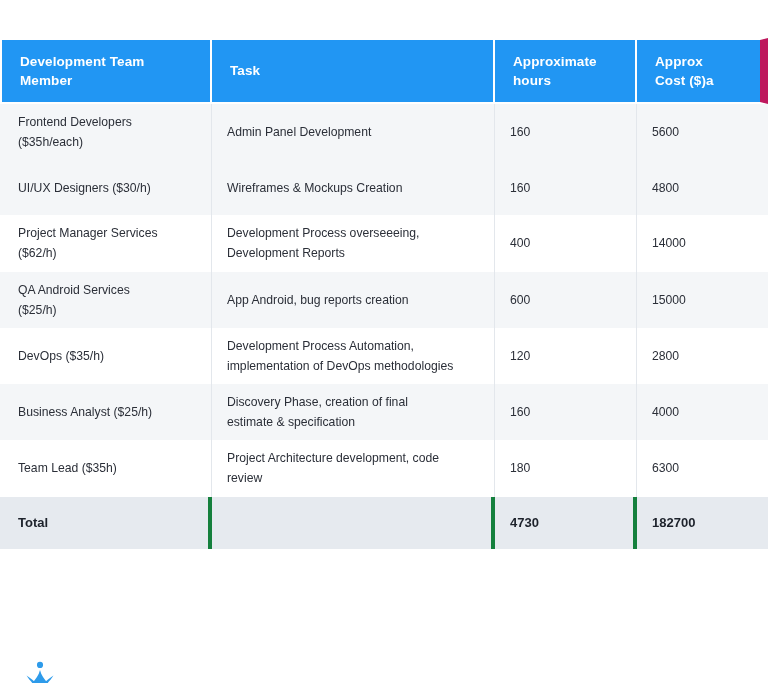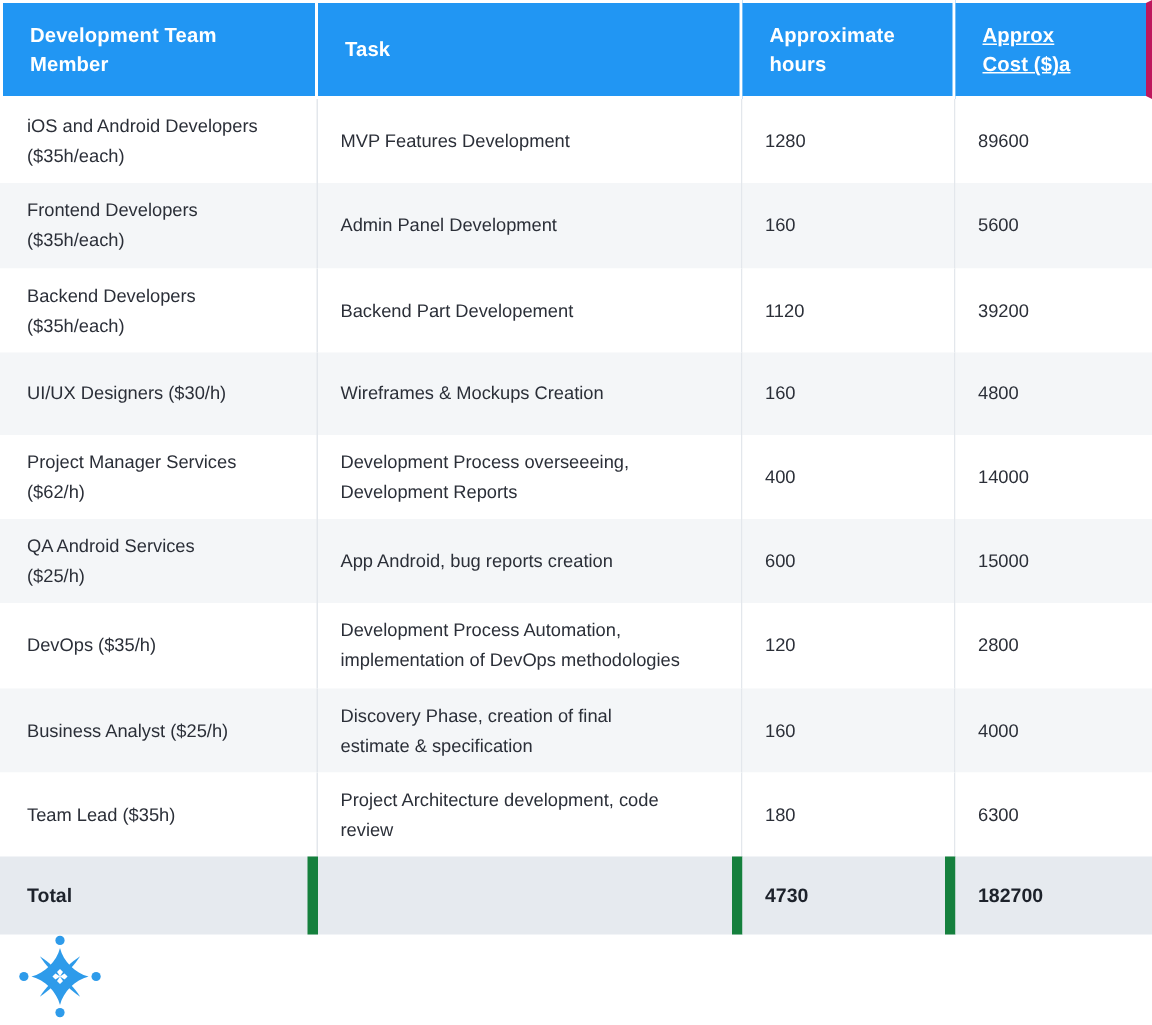--- a/index.html
+++ b/index.html
@@ -13,20 +13,21 @@
     font-family: "Liberation Sans", sans-serif;
     overflow: hidden;
     position: relative;
   }
 
   .page {
     width: 768px;
     height: 498px;
     position: relative;
     background: #ffffff;
+    margin-top: 38px;
   }
 
   
   .est-table {
     width: 768px;
     border-collapse: separate;
     border-spacing: 0;
     table-layout: fixed;
   }
 
@@ -46,21 +47,21 @@
     line-height: 1.42;
     text-align: left;
     vertical-align: middle;
     padding: 0 0 0 18px;
     border-right: 2px solid #ffffff;
     border-top: 2px solid #ffffff;
     border-bottom: 2px solid #ffffff;
     letter-spacing: 0.1px;
   }
   thead th.first { border-left: 2px solid #ffffff; }
-  thead th.last  { border-right: 4px solid #be185d; text-decoration: underline; }
+  thead th.last  { border-right: 8px solid #be185d; }
 
   thead th .hdr-line { display: block; }
 
   
   tbody td {
     font-size: 12.2px;
     color: #2b2f38;
     line-height: 1.65;
     vertical-align: middle;
     padding: 8px 14px 8px 18px;
@@ -74,21 +75,21 @@
   tbody td.last-col { border-right: none; }
 
   tbody tr.alt td { background: #f4f6f8; }
 
   tbody tr.total-row td {
     background: #e6eaef;
     font-weight: bold;
     font-size: 13px;
     color: #1d222b;
     height: 52px;
-    border-right: 7px solid #15803d;
+    border-right: 4px solid #15803d;
   }
   tbody tr.total-row td.last-col { border-right: none; }
 
   .cell-lines { display: block; }
   .cell-lines span { display: block; }
 
   
   .logo-wrap {
     position: absolute;
     left: 12px;
@@ -122,86 +123,40 @@
           <span class="hdr-line">Approximate</span>
           <span class="hdr-line">hours</span>
         </th>
         <th class="last">
           <span class="hdr-line">Approx</span>
           <span class="hdr-line">Cost ($)a</span>
         </th>
       </tr>
     </thead>
     <tbody id="tbody">
-        <tr>
-          <td class="col-member">
-            <span class="cell-lines">
-              <span>iOS and Android Developers</span>
-              <span>($35h/each)</span>
-            </span>
-          </td>
-          <td class="col-task">
-            <span class="cell-lines">
-              <span>MVP Features Development</span>
-            </span>
-          </td>
-          <td class="col-num">
-            <span class="cell-lines">
-              <span>1280</span>
-            </span>
-          </td>
-          <td class="col-num last-col">
-            <span class="cell-lines">
-              <span>89600</span>
-            </span>
-          </td>
-        </tr>
         <tr class="alt">
           <td class="col-member">
             <span class="cell-lines">
               <span>Frontend Developers</span>
               <span>($35h/each)</span>
             </span>
           </td>
           <td class="col-task">
             <span class="cell-lines">
               <span>Admin Panel Development</span>
             </span>
           </td>
           <td class="col-num">
             <span class="cell-lines">
               <span>160</span>
             </span>
           </td>
           <td class="col-num last-col">
             <span class="cell-lines">
               <span>5600</span>
-            </span>
-          </td>
-        </tr>
-        <tr>
-          <td class="col-member">
-            <span class="cell-lines">
-              <span>Backend Developers</span>
-              <span>($35h/each)</span>
-            </span>
-          </td>
-          <td class="col-task">
-            <span class="cell-lines">
-              <span>Backend Part Developement</span>
-            </span>
-          </td>
-          <td class="col-num">
-            <span class="cell-lines">
-              <span>1120</span>
-            </span>
-          </td>
-          <td class="col-num last-col">
-            <span class="cell-lines">
-              <span>39200</span>
             </span>
           </td>
         </tr>
         <tr class="alt">
           <td class="col-member">
             <span class="cell-lines">
               <span>UI/UX Designers ($30/h)</span>
             </span>
           </td>
           <td class="col-task">

